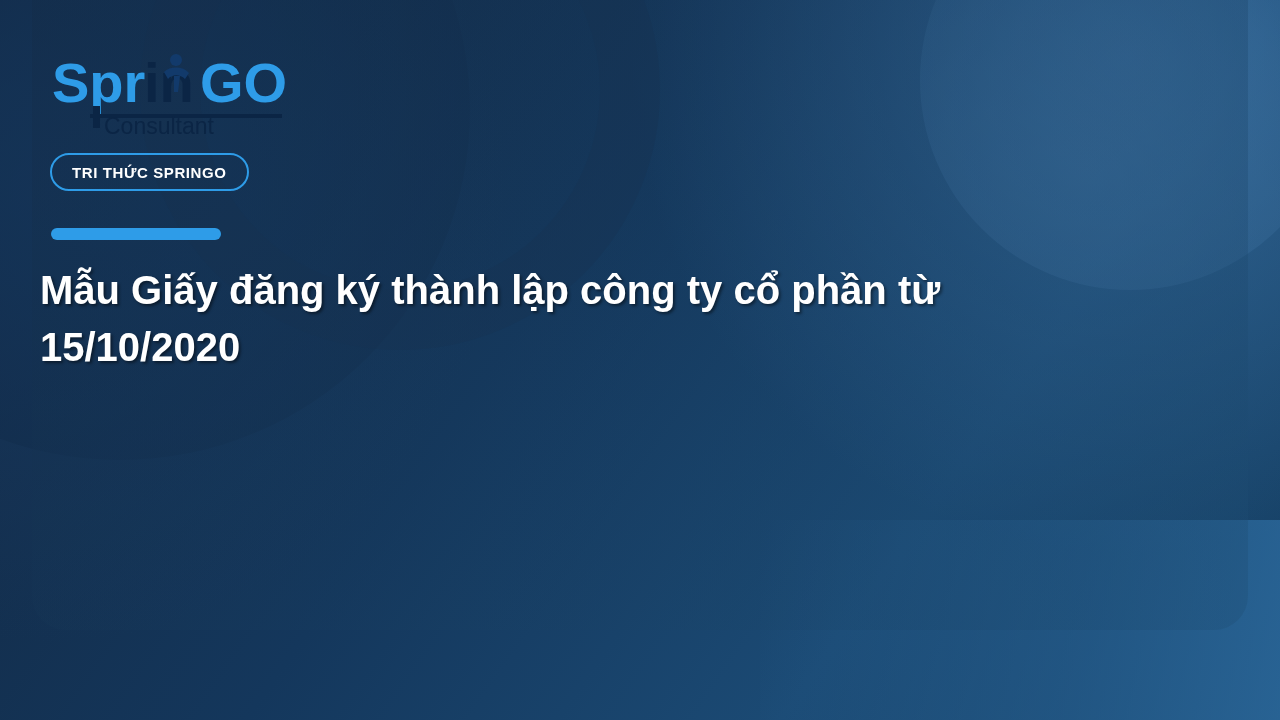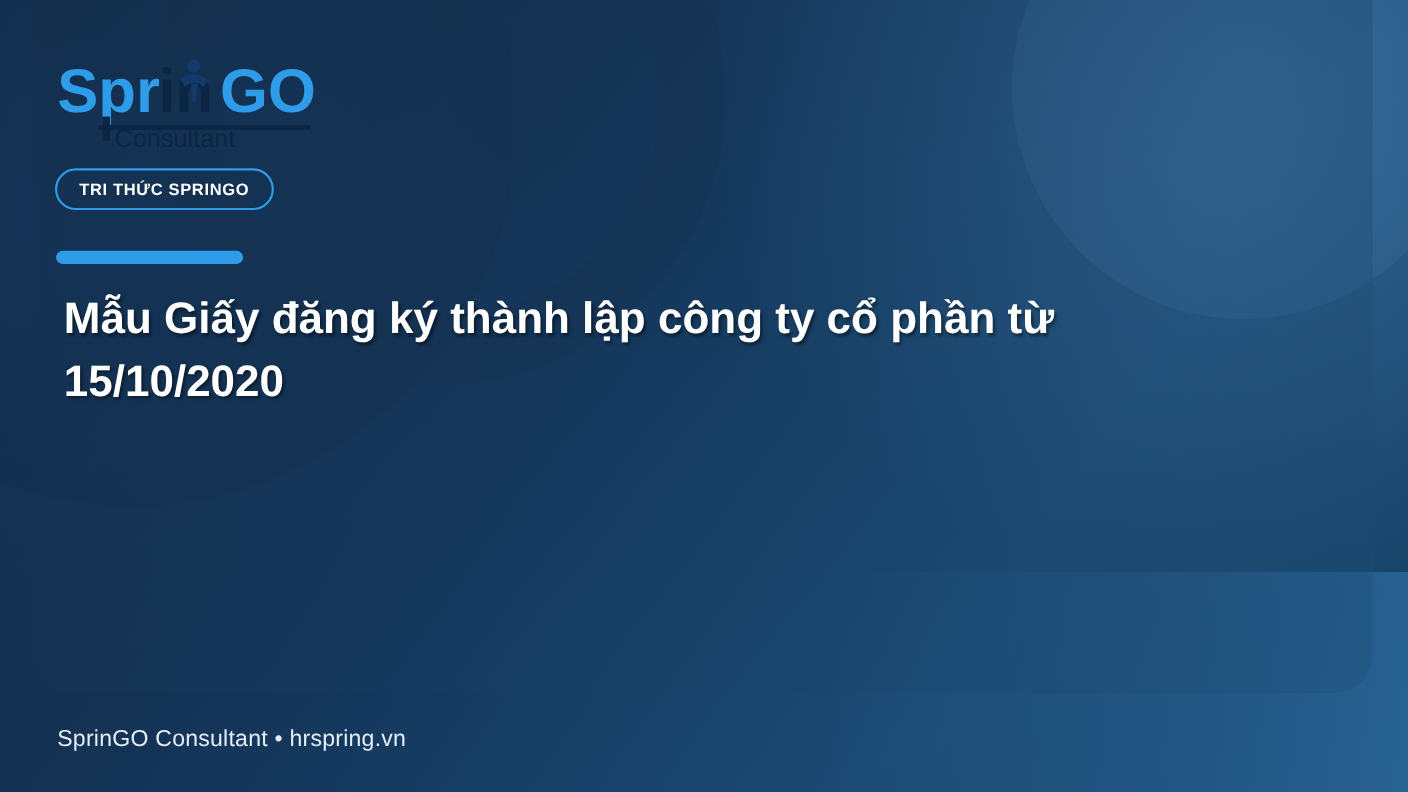--- a/index.html
+++ b/index.html
@@ -110,21 +110,21 @@
     top: 228px;
     width: 170px;
     height: 12px;
     border-radius: 6px;
     background: #2e9ce8;
   }
 
   
   .title {
     position: absolute;
-    left: 58px;
+    left: 40px;
     top: 262px;
     width: 1110px;
     color: #ffffff;
     font-size: 40px;
     font-weight: bold;
     line-height: 1.42;
     text-shadow: 2px 2px 3px rgba(0,0,0,0.45);
   }
 
   
@@ -171,15 +171,14 @@
   </div>
 
   <div class="badge">
     <span>TRI THỨC SPRINGO</span>
   </div>
 
   <div class="accent-bar"></div>
 
   <div class="title">Mẫu Giấy đăng ký thành lập công ty cổ phần từ 15/10/2020</div>
 
-  <div class="footer">SprinGO Consultant • hrspring.vn</div>
 
 </div>
 
 </body></html>

